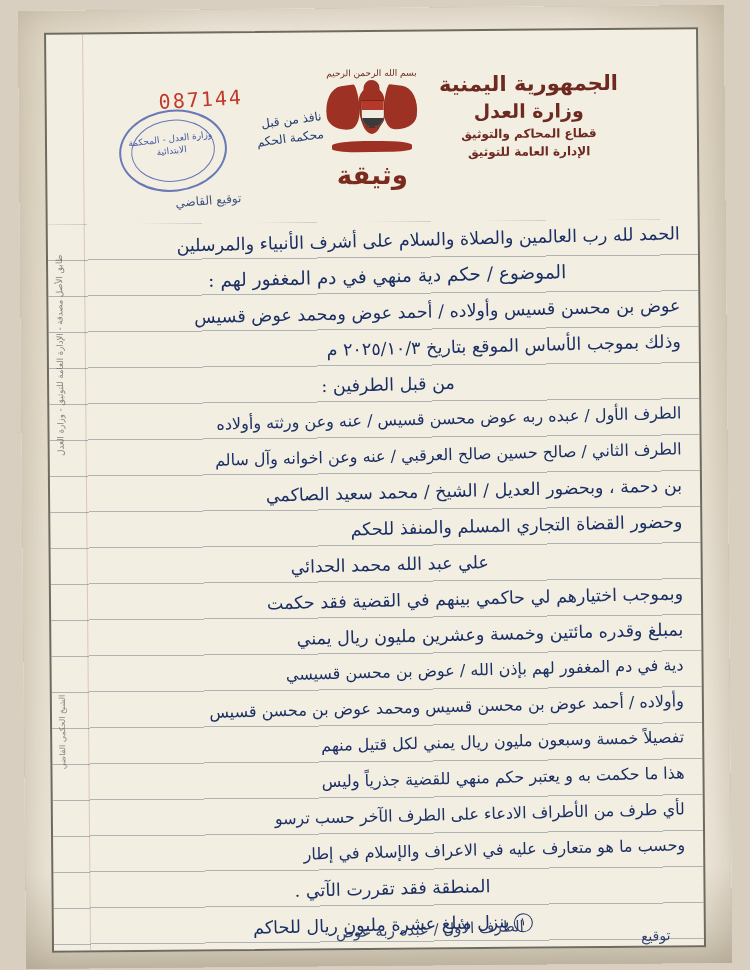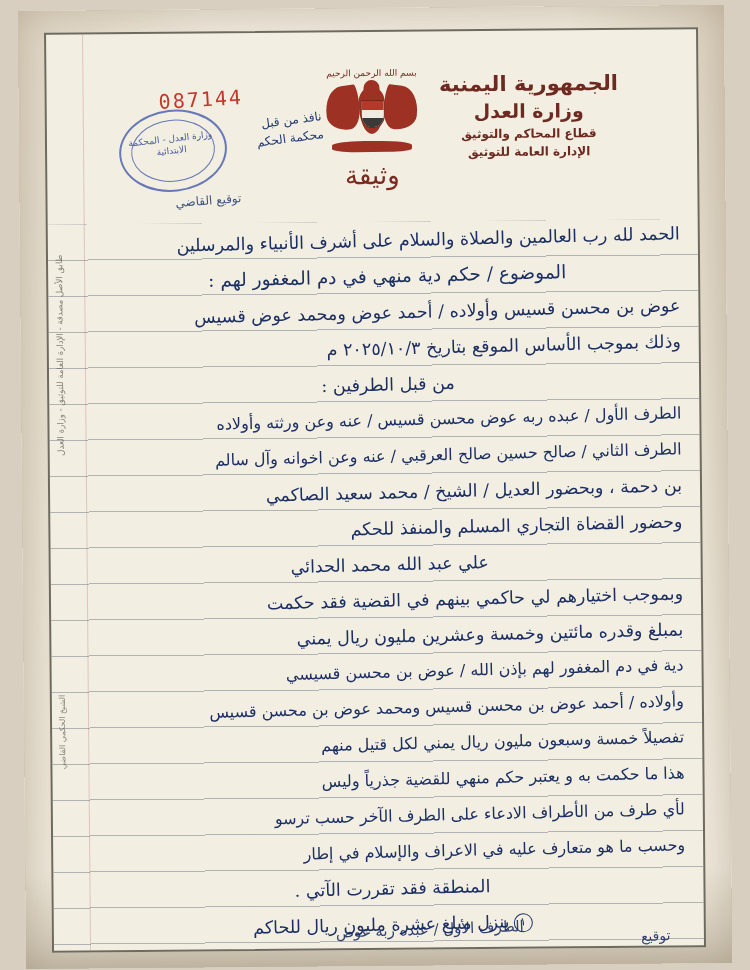--- a/index.html
+++ b/index.html
@@ -208,21 +208,21 @@
     border-radius: 40% 40% 30% 30%;
   }
   .watheeqa {
     position: absolute;
     left: 50%;
     margin-left: -52px;
     top: 118px;
     width: 104px;
     text-align: center;
     font-size: 26px;
-    font-weight: normal;
+    font-weight: bold;
     color: #7b2a1e;
     direction: rtl;
   }
 
   
   .serial {
     position: absolute;
     left: 112px;
     top: 44px;
     font-family: "DejaVu Sans Mono", monospace;

